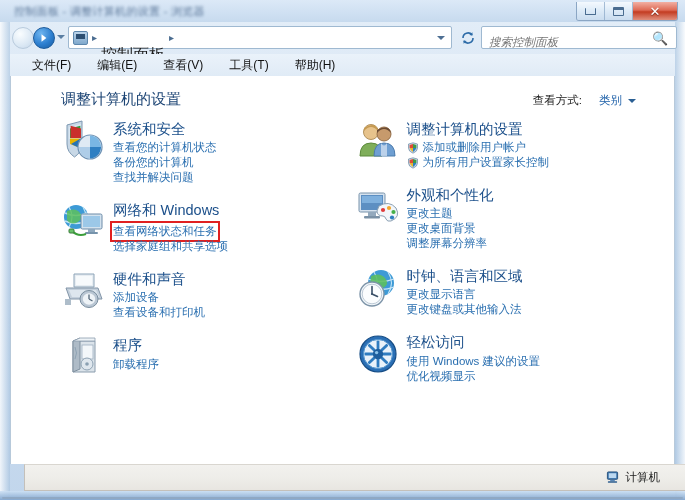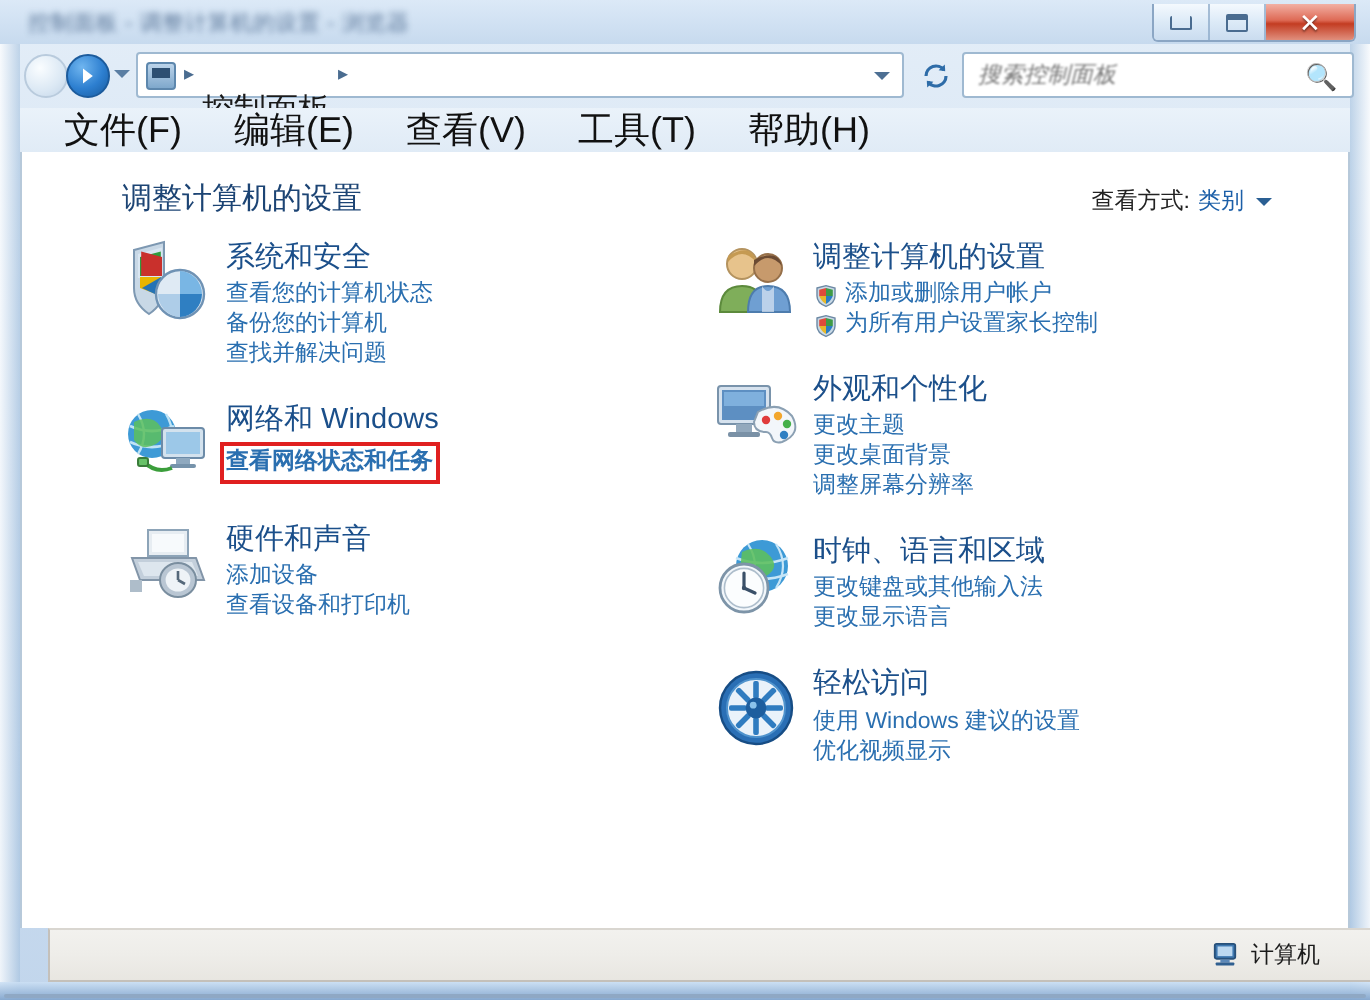--- a/index.html
+++ b/index.html
@@ -127,40 +127,40 @@
 
   #refresh {
     position: absolute; left: 449px; top: 4px; width: 19px; height: 19px;
     display: flex; align-items: center; justify-content: center;
     color: #2e6ca8; font-size: 14px;
   }
 
   #searchbox {
     position: absolute; left: 472px; top: 2px; width: 196px; height: 23px;
     background: #fff; border: 1px solid #9fb9d1; border-radius: 2px;
-    display: flex; align-items: center;
+    display: flex; align-items: flex-end;
   }
   #search-input {
     border: none; outline: none; background: transparent;
     font-family: inherit; font-size: 11.5px;
     color: #7b7b7b; font-style: italic;
     padding-left: 7px; width: 166px;
     filter: blur(.45px);
   }
   #search-icon { position: absolute; right: 7px; top: 4px; color: #4a6c90; font-size: 13px; }
 
   
   #menubar {
     position: absolute; left: 10px; top: 54px; width: 665px; height: 22px;
     display: flex; align-items: center;
     padding-left: 20px;
     background: linear-gradient(180deg, #eaf2fa, #e0ebf6);
   }
   .menu-item {
-    font-size: 18px; color: #111;
+    font-size: 12px; color: #111;
     margin-right: 22px;
     padding: 1px 2px;
     white-space: nowrap;
   }
 
   
   #content {
     position: absolute; left: 10px; top: 76px; width: 665px; height: 388px;
     background: #ffffff;
     border-left: 1px solid #b7c9da;
@@ -173,21 +173,21 @@
   }
   #page-title {
     position: absolute; left: 50px; top: 14px;
     font-size: 15px; color: #1c4474;
   }
   #viewby {
     position: absolute; right: 38px; top: 17px;
     display: flex; align-items: center; white-space: nowrap;
   }
   #viewby-label { font-size: 11.5px; color: #222; }
-  #viewby-value { font-size: 11.5px; color: #1c5fa8; margin-left: 4px; }
+  #viewby-value { font-size: 11.5px; color: #1c5fa8; margin-left: 17px; }
   #viewby-caret {
     margin-left: 6px;
     width: 0; height: 0;
     border-left: 4px solid transparent; border-right: 4px solid transparent;
     border-top: 4px solid #2a5f93;
   }
 
   #cats {
     position: relative;
     display: flex;
@@ -220,21 +220,20 @@
     display: flex; align-items: center;
   }
   .cat-link .shieldmini {
     width: 12px; height: 12px; flex: none; margin-right: 4px;
   }
   .highlighted {
     outline: 2px solid #e02020;
     outline-offset: 1px;
     display: inline-flex;
     width: fit-content;
-    font-weight: bold;
   }
 
   
   #statusbar {
     position: absolute; left: 24px; top: 464px; width: 665px; height: 27px;
     background: linear-gradient(180deg, #f2f1ee 0%, #eeede9 50%, #e8e6e1 100%);
     border: 1px solid #c4c0ba;
     border-top: 1px solid #d9d6d0;
     display: flex; align-items: center; justify-content: flex-end;
     padding-right: 28px;
@@ -355,40 +354,59 @@
         <path d="M6 12 q9 -4 13 2 q4 5 -2 9 q-7 4 -11 -2 Z" fill="#5dbf5d" opacity=".85"></path>
         <rect x="20" y="15" width="21" height="15" rx="1.5" fill="#d3e2ee" stroke="#6c8ba8" stroke-width="1"></rect>
         <rect x="22" y="17" width="17" height="11" fill="#9cc8e8"></rect>
         <rect x="27" y="30" width="7" height="3" fill="#8fa9bf"></rect>
         <rect x="24" y="33" width="13" height="2" rx="1" fill="#7693ab"></rect>
         <path d="M11 32 q6 6 14 3" stroke="#3b9e3b" stroke-width="2" fill="none"></path>
         <rect x="8" y="30" width="5" height="4" rx="1" fill="#68c268" stroke="#3a7c3a"></rect>
       </svg></div>
             <div class="cat-body"><div class="cat-title">网络和 Windows</div><div class="cat-link highlighted">
                 <span>查看网络状态和任务</span>
+              </div><div class="cat-link">
+                <span>选择家庭组和共享选项</span>
               </div></div>
           </div>
           <div class="cat">
             <div class="cat-icon"><svg width="46" height="46" viewBox="0 0 46 46">
         <path d="M13 6 L33 6 L33 19 L13 19 Z" fill="#e7edf2" stroke="#8da4b8" stroke-width="1"></path>
         <path d="M15 8 L31 8 L31 17 L15 17 Z" fill="#f7fafc"></path>
         <path d="M5 20 L37 20 L41 31 L9 31 Z" fill="#c3cfdb" stroke="#8295a8" stroke-width="1"></path>
         <path d="M8 22 L35 22 L38 29 L11 29 Z" fill="#dde6ee"></path>
         <ellipse cx="28" cy="31" rx="9" ry="8.5" fill="#b9c6d3" stroke="#7a8e9f" stroke-width="1"></ellipse>
         <ellipse cx="28" cy="31" rx="6.2" ry="5.8" fill="#eef3f7"></ellipse>
         <path d="M28 31 L28 26.5 M28 31 L31.5 33" stroke="#55687a" stroke-width="1.3"></path>
         <path d="M4 31 L10 31 L10 37 L4 37 Z" fill="#aebdca"></path>
       </svg></div>
             <div class="cat-body">
               <div class="cat-title">硬件和声音</div>
               <div class="cat-link">
                 <span>添加设备</span>
               </div>
               <div class="cat-link">
                 <span>查看设备和打印机</span>
+              </div>
+            </div>
+          </div>
+          <div class="cat">
+            <div class="cat-icon"><svg width="46" height="46" viewBox="0 0 46 46">
+        <path d="M12 7 L34 7 L34 38 L12 38 Z" fill="#dbe3ea" stroke="#8a9cad" stroke-width="1"></path>
+        <path d="M12 7 L19 4 L19 35 L12 38 Z" fill="#aebbc7" stroke="#7e8f9e" stroke-width="1"></path>
+        <path d="M19 4 L34 4 L34 7 L12 7 Z" fill="#eef3f7" stroke="#8a9cad" stroke-width=".8"></path>
+        <rect x="21" y="11" width="11" height="14" fill="#f3f7fa" stroke="#9eb0c0" stroke-width=".8"></rect>
+        <circle cx="26" cy="30" r="6" fill="#dfe7ee" stroke="#8fa3b4" stroke-width="1"></circle>
+        <circle cx="26" cy="30" r="1.8" fill="#8aa0b2"></circle>
+        <path d="M14 13 q3 6 0 12" stroke="#8fa3b4" stroke-width="1" fill="none"></path>
+      </svg></div>
+            <div class="cat-body">
+              <div class="cat-title">程序</div>
+              <div class="cat-link">
+                <span>卸载程序</span>
               </div>
             </div>
           </div>
         </div>
       <div class="col right" id="col-right">
           <div class="cat">
             <div class="cat-icon"><svg width="46" height="46" viewBox="0 0 46 46">
         <circle cx="16" cy="14" r="7.5" fill="#e7c38c" stroke="#b4935f" stroke-width="1"></circle>
         <path d="M9 13 q7 -8 14 0 q-2 -10 -14 -3 Z" fill="#c59a52"></path>
         <path d="M5 38 q0 -13 11 -13 q11 0 11 13 Z" fill="#7fae5a" stroke="#5c8a3c" stroke-width="1"></path>
@@ -454,24 +472,24 @@
         <path d="M19 7 q7 11 0 22 M33 7 q7 11 0 22" stroke="#c6e5f7" stroke-width="1.1" fill="none"></path>
         <path d="M16 11 q9 -4 14 2 q5 6 -2 10 q-8 4 -13 -3 Z" fill="#5dbf5d" opacity=".88"></path>
         <circle cx="17" cy="29" r="12" fill="#f2f7fb" stroke="#7d94a8" stroke-width="1.4"></circle>
         <circle cx="17" cy="29" r="9.8" fill="#fbfdfe" stroke="#aebecc" stroke-width=".8"></circle>
         <path d="M17 29 L17 21.5 M17 29 L22.5 31.5" stroke="#3a5068" stroke-width="1.6" stroke-linecap="round"></path>
         <circle cx="17" cy="29" r="1.1" fill="#3a5068"></circle>
       </svg></div>
             <div class="cat-body">
               <div class="cat-title">时钟、语言和区域</div>
               <div class="cat-link">
+                <span>更改显示语言</span>
+              </div>
+              <div class="cat-link">
                 <span>更改键盘或其他输入法</span>
-              </div>
-              <div class="cat-link">
-                <span>更改显示语言</span>
               </div>
             </div>
           </div>
           <div class="cat">
             <div class="cat-icon"><svg width="46" height="46" viewBox="0 0 46 46">
         <circle cx="23" cy="23" r="18" fill="#2a6fb5" stroke="#174d85" stroke-width="1.2"></circle>
         <circle cx="23" cy="23" r="14.5" fill="#e9f2fa"></circle>
         <circle cx="23" cy="23" r="14.5" fill="none" stroke="#4f93cd" stroke-width="1"></circle>
         <g fill="#2f7cc0">
           <rect x="21.6" y="9.5" width="2.8" height="9" rx="1"></rect>

